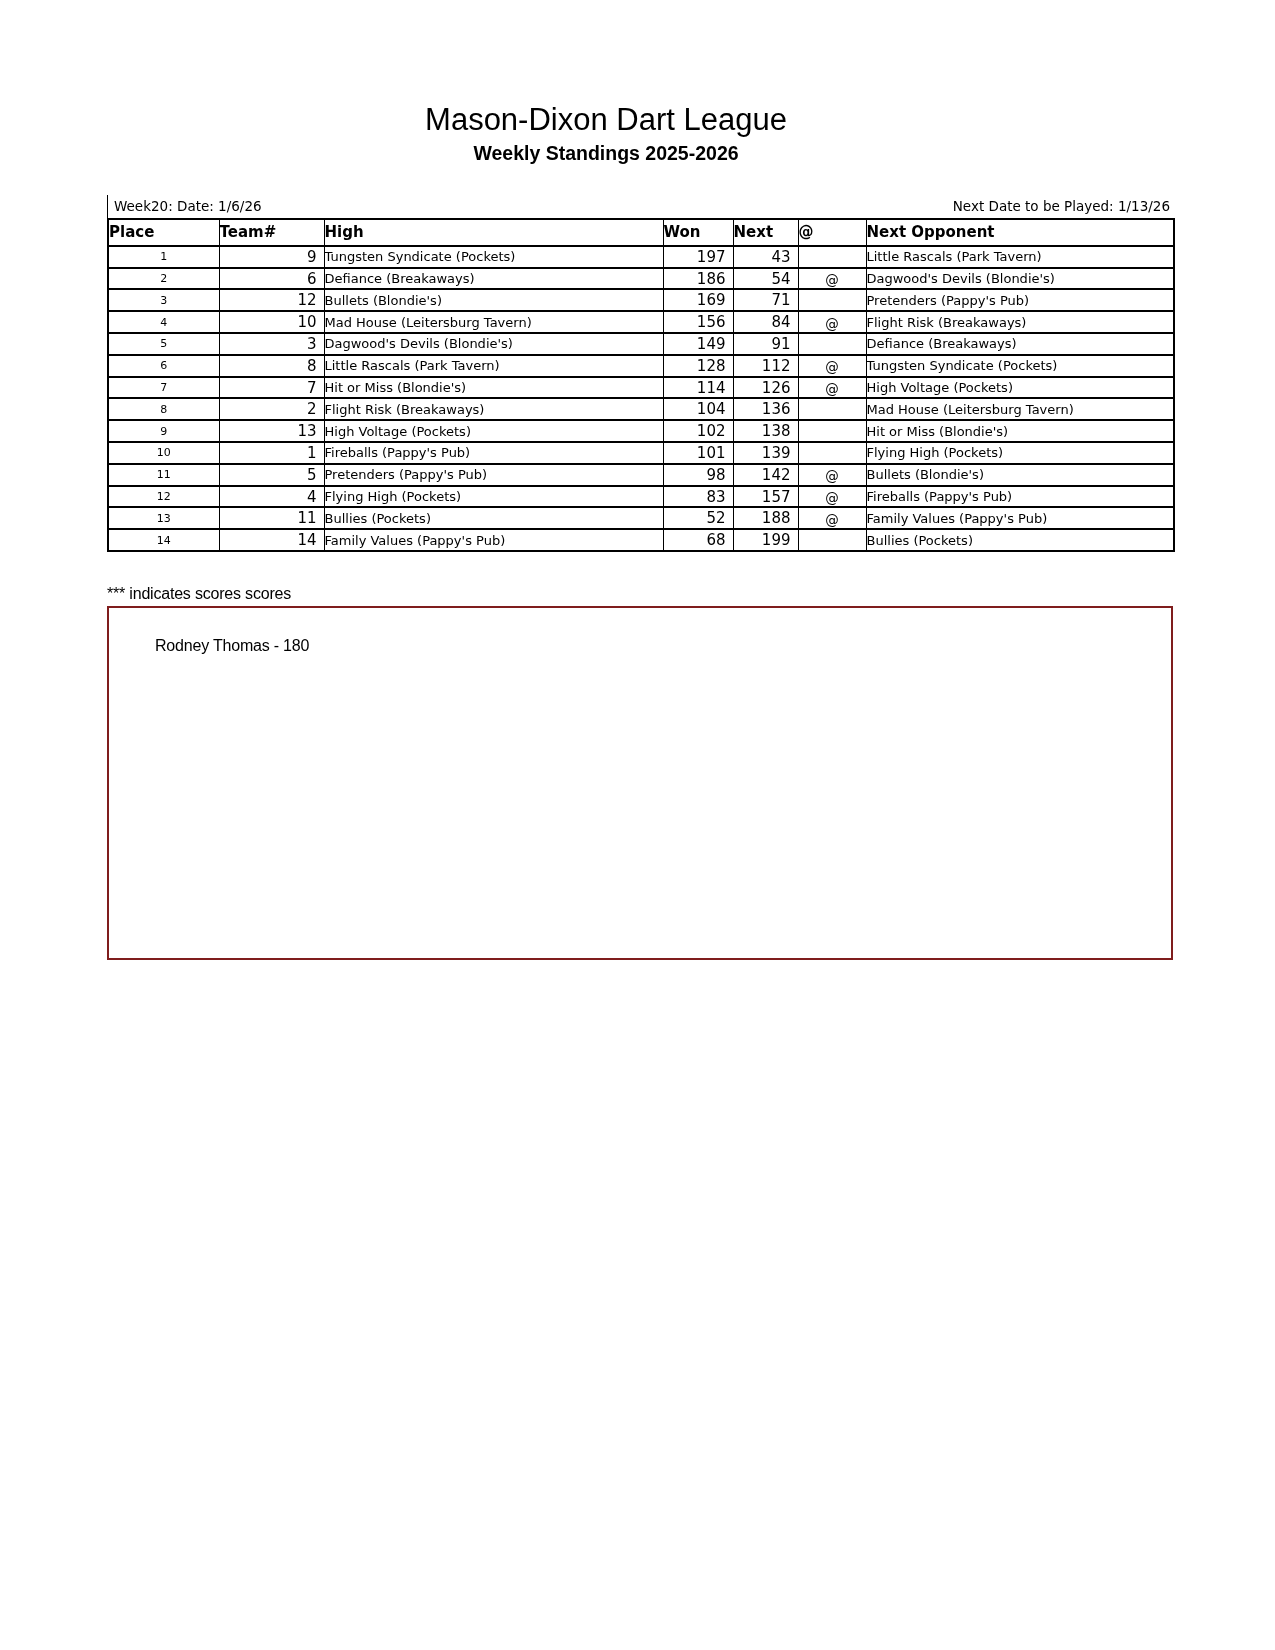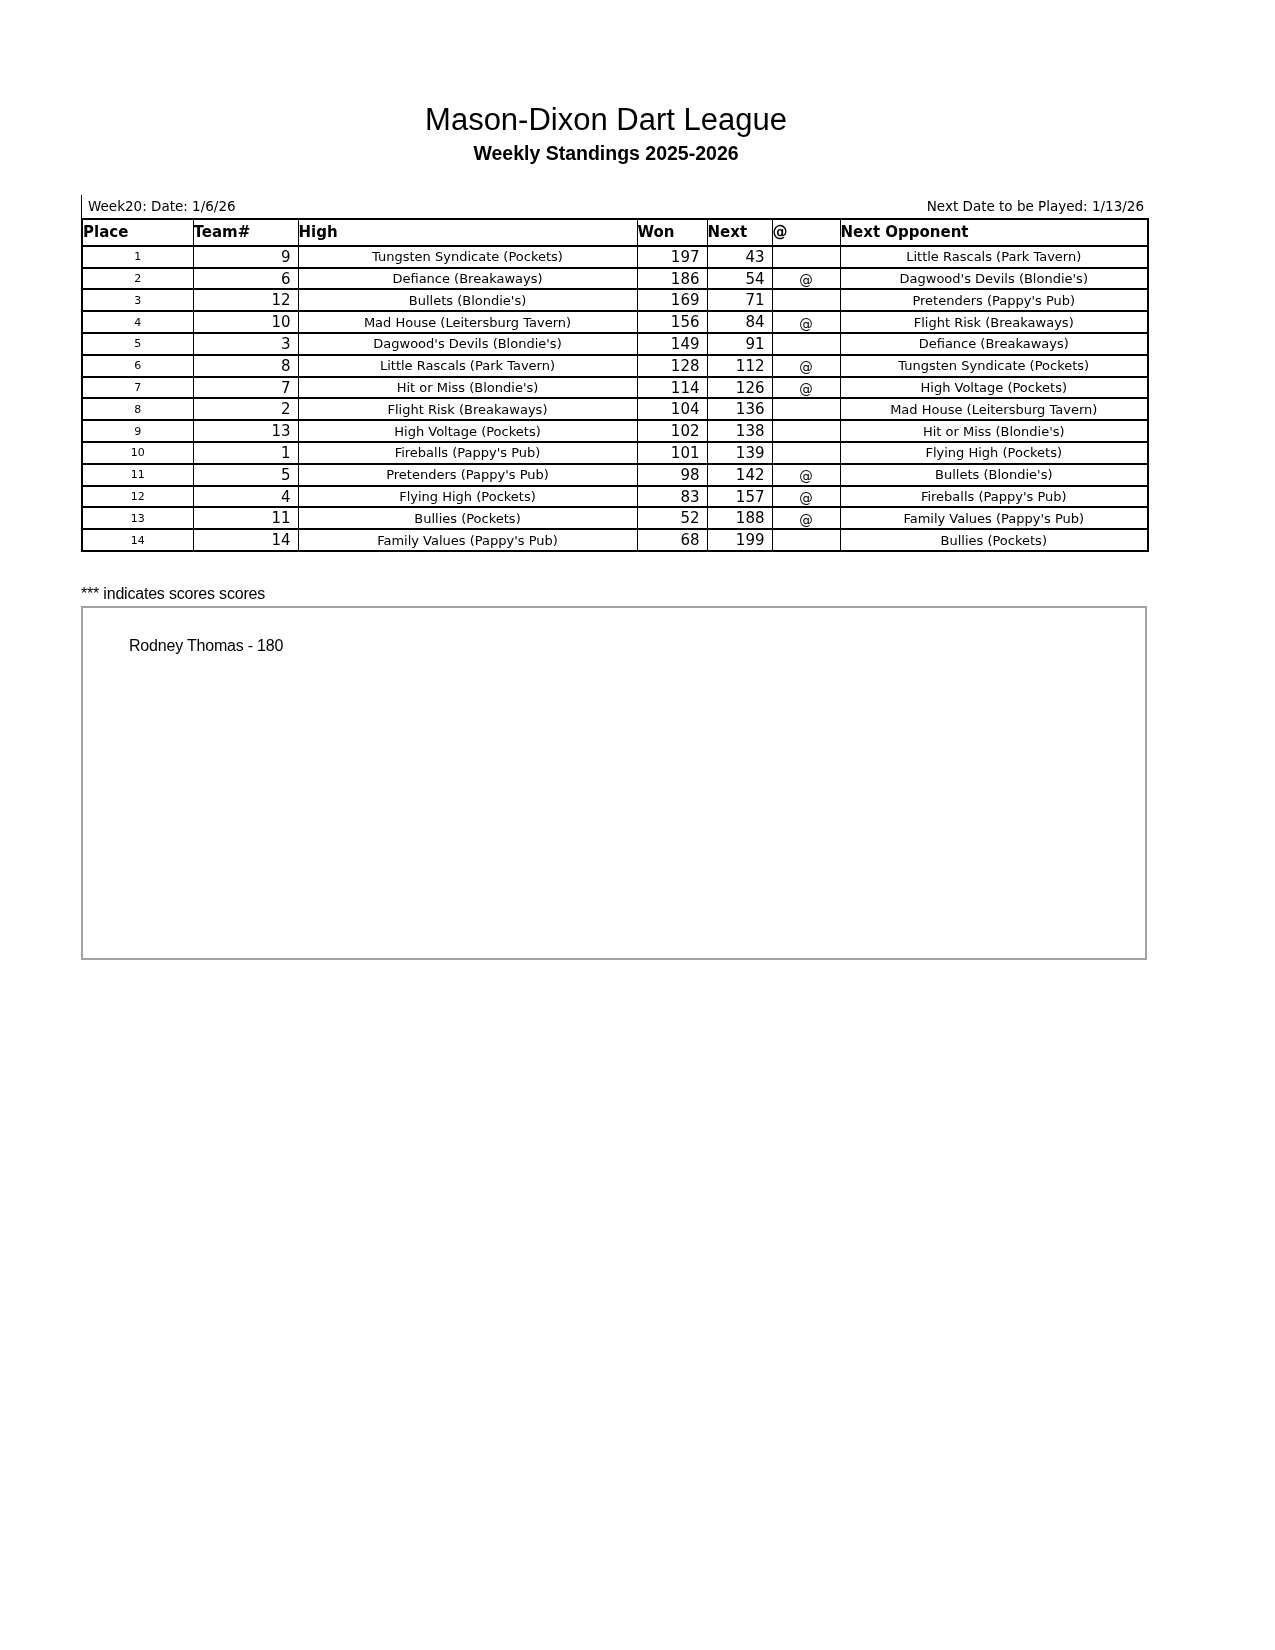--- a/index.html
+++ b/index.html
@@ -22,21 +22,21 @@
     font-weight: normal;
     letter-spacing: 0px;
     line-height: 1.15;
   }
   .subtitle {
     font-size: 19.5px;
     font-weight: bold;
     margin-top: 4px;
   }
   .content {
-    margin-left: 81px;
+    margin-left: 107px;
     width: 1066px;
   }
   .info-bar {
     margin-top: 30px;
     display: flex;
     justify-content: space-between;
     align-items: flex-end;
     border-left: 1.2px solid #000;
     padding: 3px 3px 4px 6px;
     font-size: 13.5px;
@@ -60,40 +60,40 @@
   table.standings tbody tr { height: 21.8px; }
   table.standings th {
     font-size: 15px;
     font-weight: bold;
     text-align: left;
     vertical-align: middle;
   }
   td.c-place { font-size: 11px; text-align: center; vertical-align: middle; }
   td.c-num   { font-size: 15px; text-align: right; vertical-align: bottom;
                padding-right: 7px; line-height: 1.05; padding-bottom: 1px; }
-  td.c-text  { font-size: 13px; text-align: center; vertical-align: middle; }
+  td.c-text  { font-size: 13px; text-align: left; vertical-align: middle; }
   td.c-at    { font-size: 13.5px; text-align: center; vertical-align: bottom;
                line-height: 1.05; padding-bottom: 1px; }
   .footnote {
     font-family: "Liberation Sans", sans-serif;
     font-size: 16px;
     margin-top: 33px;
     letter-spacing: -0.2px;
   }
   .comments-label {
     font-family: "Liberation Sans", sans-serif;
     font-size: 16px;
     margin-top: 33px;
     letter-spacing: -0.2px;
   }
   .comments-box {
     margin-top: 3px;
     width: 1066px;
     height: 354px;
-    border: 2px solid #a3a3a3;
+    border: 2px solid #7f1d1d;
     padding: 29px 10px 10px 46px;
   }
   .comment-entry {
     font-family: "Liberation Sans", sans-serif;
     font-size: 16px;
     letter-spacing: -0.2px;
   }
 </style>
 </head>
 <body>

